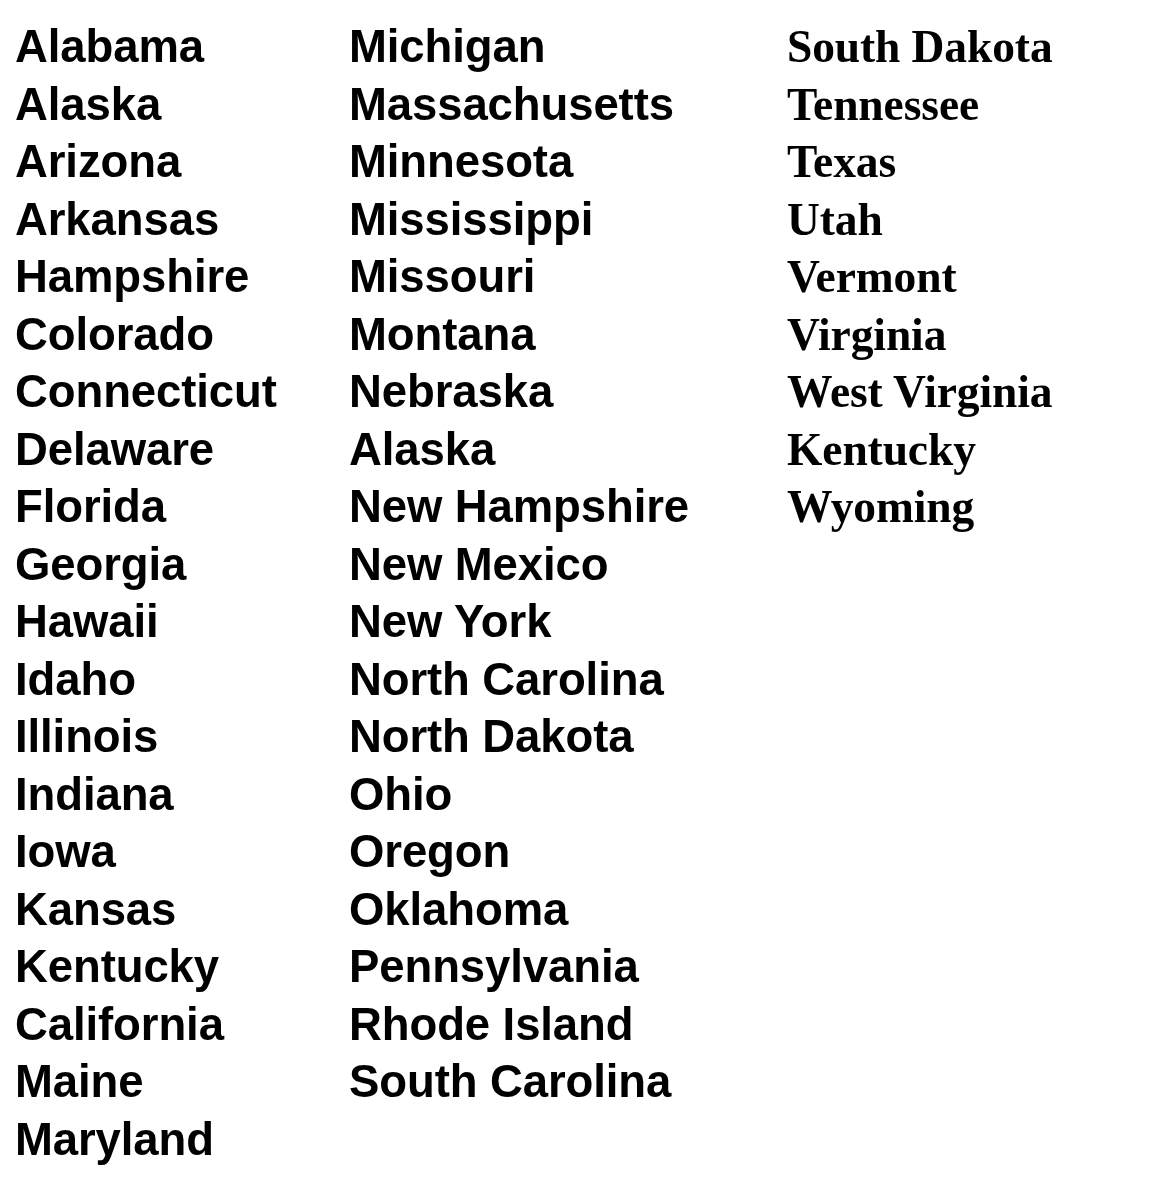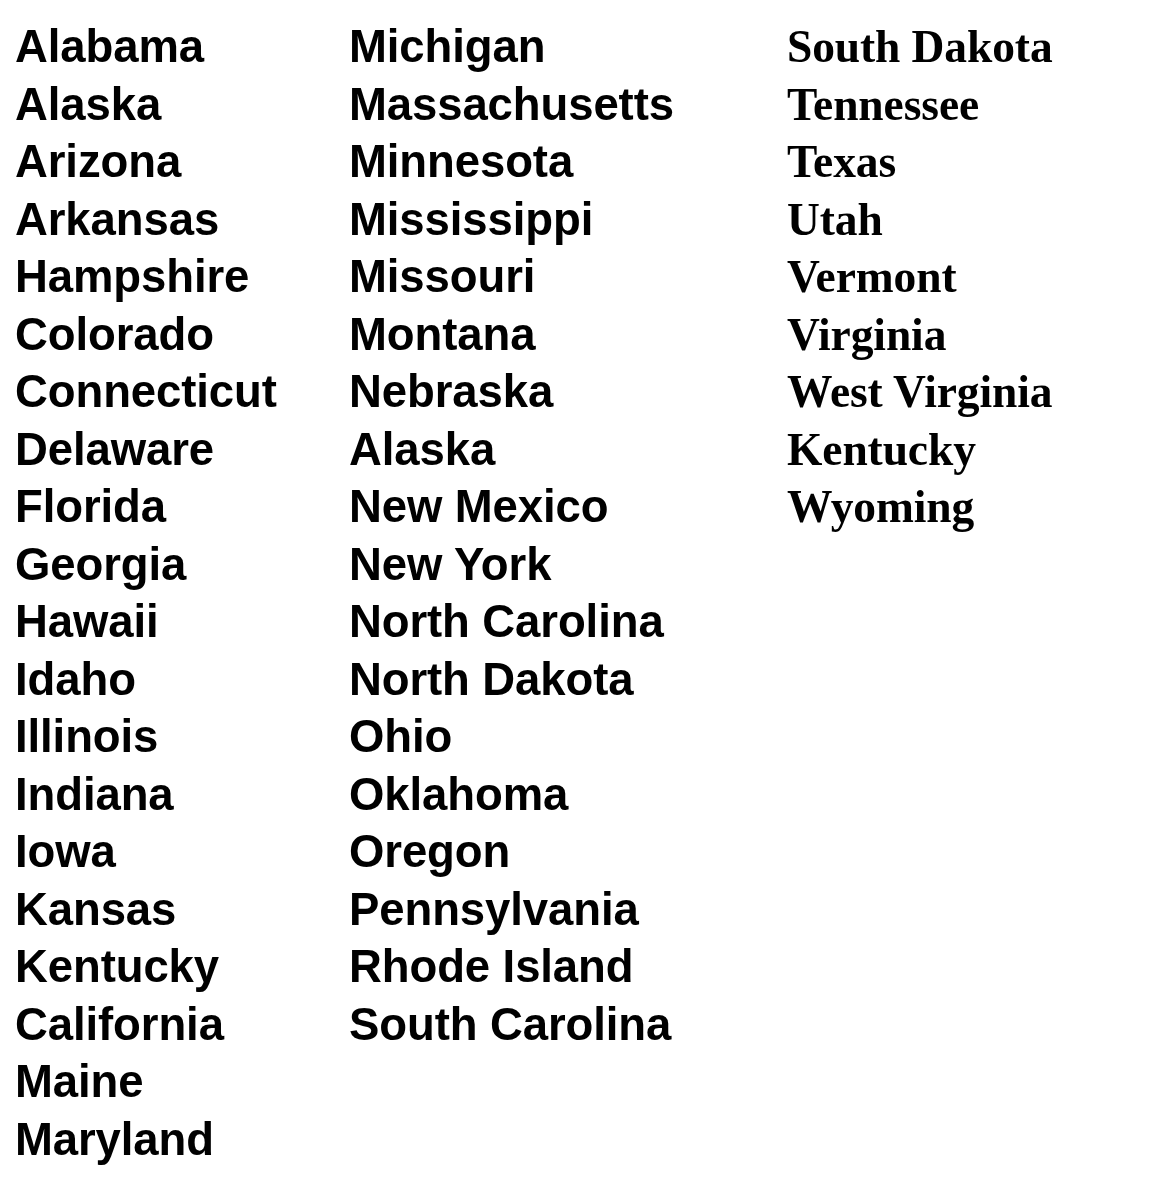--- a/index.html
+++ b/index.html
@@ -78,27 +78,28 @@
 
   <div class="state-column" id="column-2">
     <span class="state-item">Michigan</span>
     <span class="state-item">Massachusetts</span>
     <span class="state-item">Minnesota</span>
     <span class="state-item">Mississippi</span>
     <span class="state-item">Missouri</span>
     <span class="state-item">Montana</span>
     <span class="state-item">Nebraska</span>
     <span class="state-item">Alaska</span>
+    <span class="state-item">New Hampshire</span>
     <span class="state-item">New Mexico</span>
     <span class="state-item">New York</span>
     <span class="state-item">North Carolina</span>
     <span class="state-item">North Dakota</span>
     <span class="state-item">Ohio</span>
+    <span class="state-item">Oregon</span>
     <span class="state-item">Oklahoma</span>
-    <span class="state-item">Oregon</span>
     <span class="state-item">Pennsylvania</span>
     <span class="state-item">Rhode Island</span>
     <span class="state-item">South Carolina</span>
   </div>
 
   <div class="state-column" id="column-3">
     <span class="state-item">South Dakota</span>
     <span class="state-item">Tennessee</span>
     <span class="state-item">Texas</span>
     <span class="state-item">Utah</span>

